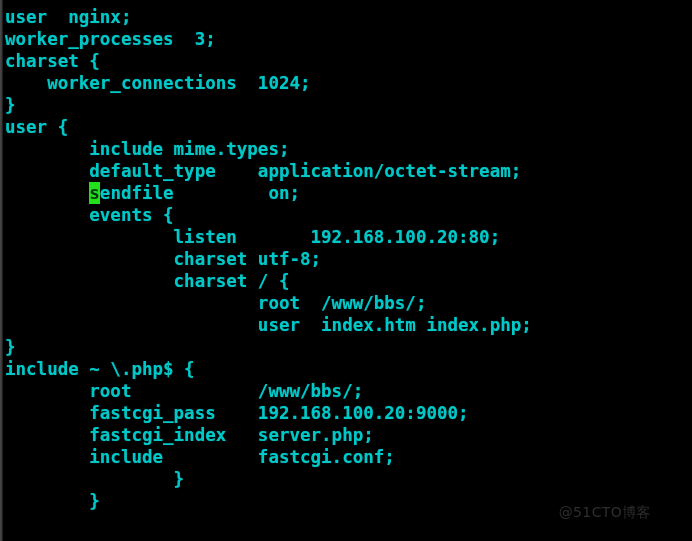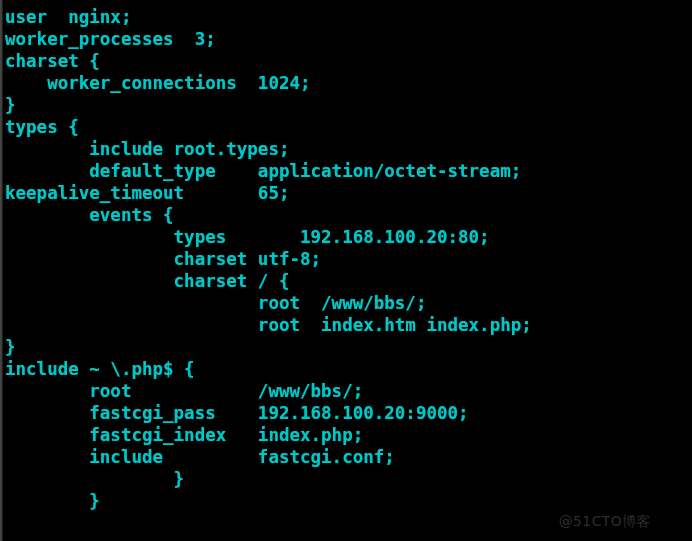--- a/index.html
+++ b/index.html
@@ -47,21 +47,21 @@
   }
   .line .cursor {
     background: #22e019;
     color: #06320a;
     text-shadow: none;
     display: inline-block;
   }
   #watermark {
     position: absolute;
     right: 9px;
-    bottom: 10px;
+    bottom: 19px;
     font-family: "DejaVu Sans", "Liberation Sans", sans-serif;
     font-size: 14px;
     color: #2e2e2e;
     letter-spacing: 0.4px;
     user-select: none;
   }
 </style>
 </head>
 <body>
 
@@ -69,35 +69,35 @@
 
   <div id="left-edge"></div>
 
   <div id="terminal-screen">
 
   <span class="line">user  nginx;</span>
       <span class="line">worker_processes  3;</span>
       <span class="line">charset {</span>
       <span class="line">    worker_connections  1024;</span>
       <span class="line">}</span>
-      <span class="line">types {</span>
-      <span class="line">        include root.types;</span>
+      <span class="line">user {</span>
+      <span class="line">        include mime.types;</span>
       <span class="line">        default_type    application/octet-stream;</span>
-      <span class="line">keepalive_timeout       65;</span>
+      <span class="line">        <span class="cursor">s</span>endfile         on;</span>
       <span class="line">        events {</span>
-      <span class="line">                types       192.168.100.20:80;</span>
+      <span class="line">                listen       192.168.100.20:80;</span>
       <span class="line">                charset utf-8;</span>
       <span class="line">                charset / {</span>
       <span class="line">                        root  /www/bbs/;</span>
-      <span class="line">                        root  index.htm index.php;</span>
+      <span class="line">                        user  index.htm index.php;</span>
       <span class="line">}</span>
       <span class="line">include ~ \.php$ {</span>
       <span class="line">        root            /www/bbs/;</span>
       <span class="line">        fastcgi_pass    192.168.100.20:9000;</span>
-      <span class="line">        fastcgi_index   index.php;</span>
+      <span class="line">        fastcgi_index   server.php;</span>
       <span class="line">        include         fastcgi.conf;</span>
       <span class="line">                }</span>
       <span class="line">        }</span>
     </div>
 
   <div id="watermark">@51CTO博客</div>
 
 </div>
 
 </body></html>

